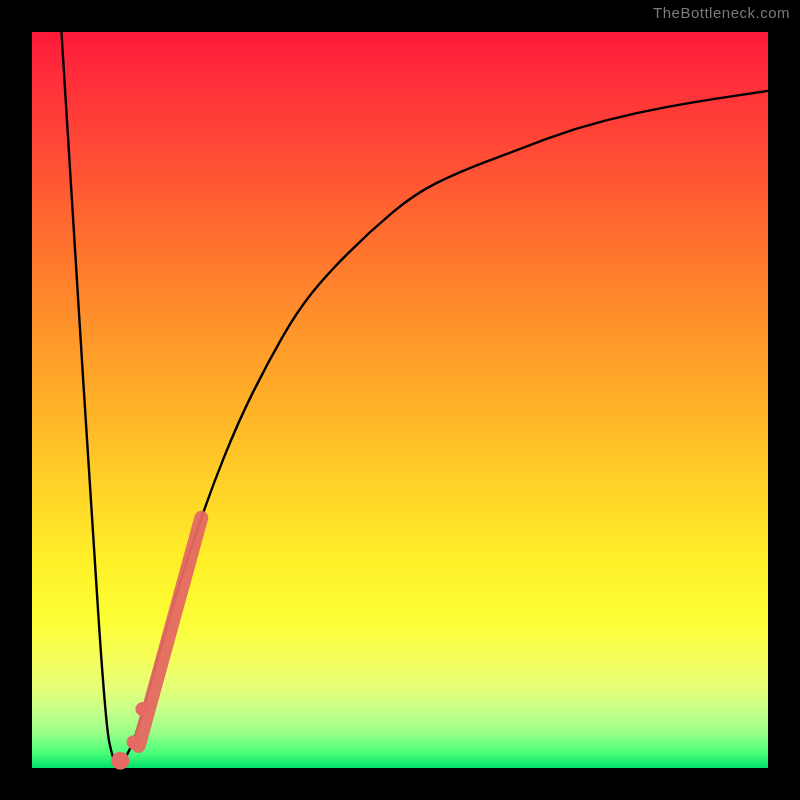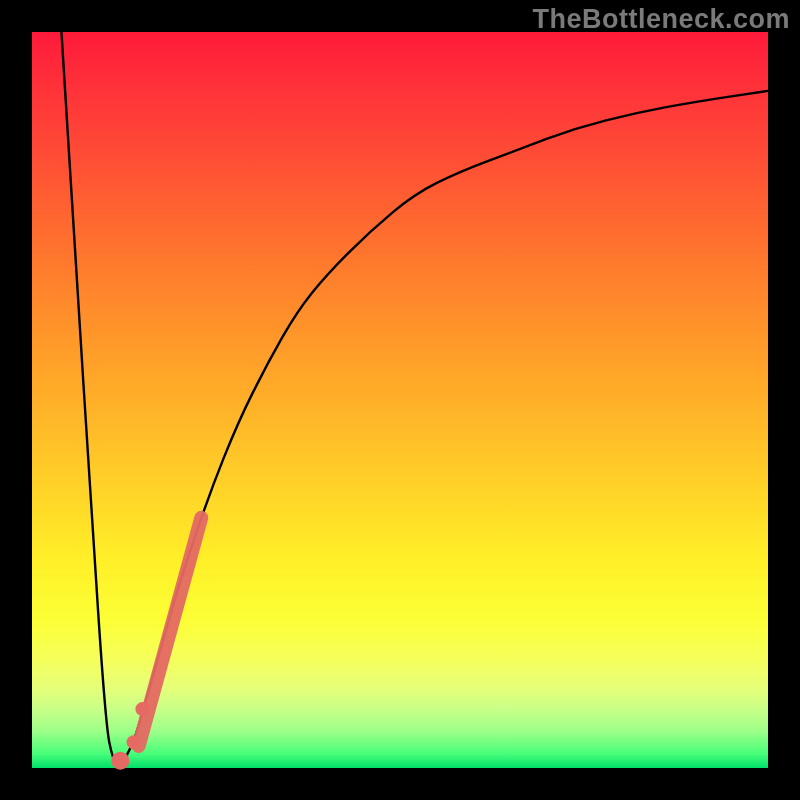--- a/index.html
+++ b/index.html
@@ -47,24 +47,23 @@
     inset: 0;
     width: 100%;
     height: 100%;
     overflow: visible;
   }
   .watermark {
     position: absolute;
     top: 4px;
     right: 10px;
     color: #7a7a7a;
-    font-size: 27px;
+    font-size: 15px;
     letter-spacing: 0.5px;
     user-select: none;
-    font-weight: bold;
   }
 </style>
 </head>
 <body>
 
 <div class="frame">
   <div class="plot-area">
     <svg viewBox="0 0 736 736" preserveAspectRatio="none">
       <path id="curve-path" fill="none" stroke="#000" stroke-width="2.4" stroke-linejoin="round" stroke-linecap="round" d="M 29.44 0.00 Q 44.16 235.52 51.52 353.28 Q 58.88 471.04 66.24 581.44 Q 73.60 691.84 77.28 710.24 Q 80.96 728.64 84.64 732.32 Q 88.32 736.00 92.00 728.64 Q 95.68 721.28 99.36 713.92 Q 103.04 706.56 110.40 680.80 Q 117.76 655.04 125.12 629.28 Q 132.48 603.52 139.84 577.76 Q 147.20 552.00 161.92 507.84 Q 176.64 463.68 191.36 426.88 Q 206.08 390.08 220.80 360.64 Q 235.52 331.20 250.24 305.44 Q 264.96 279.68 279.68 261.28 Q 294.40 242.88 316.48 220.80 Q 338.56 198.72 360.64 180.32 Q 382.72 161.92 404.80 150.88 Q 426.88 139.84 456.32 128.80 Q 485.76 117.76 515.20 106.72 Q 544.64 95.68 574.08 88.32 Q 603.52 80.96 632.96 75.44 Q 662.40 69.92 699.20 64.40 T 736.00 58.88"></path>
       <g id="overlap-group">

